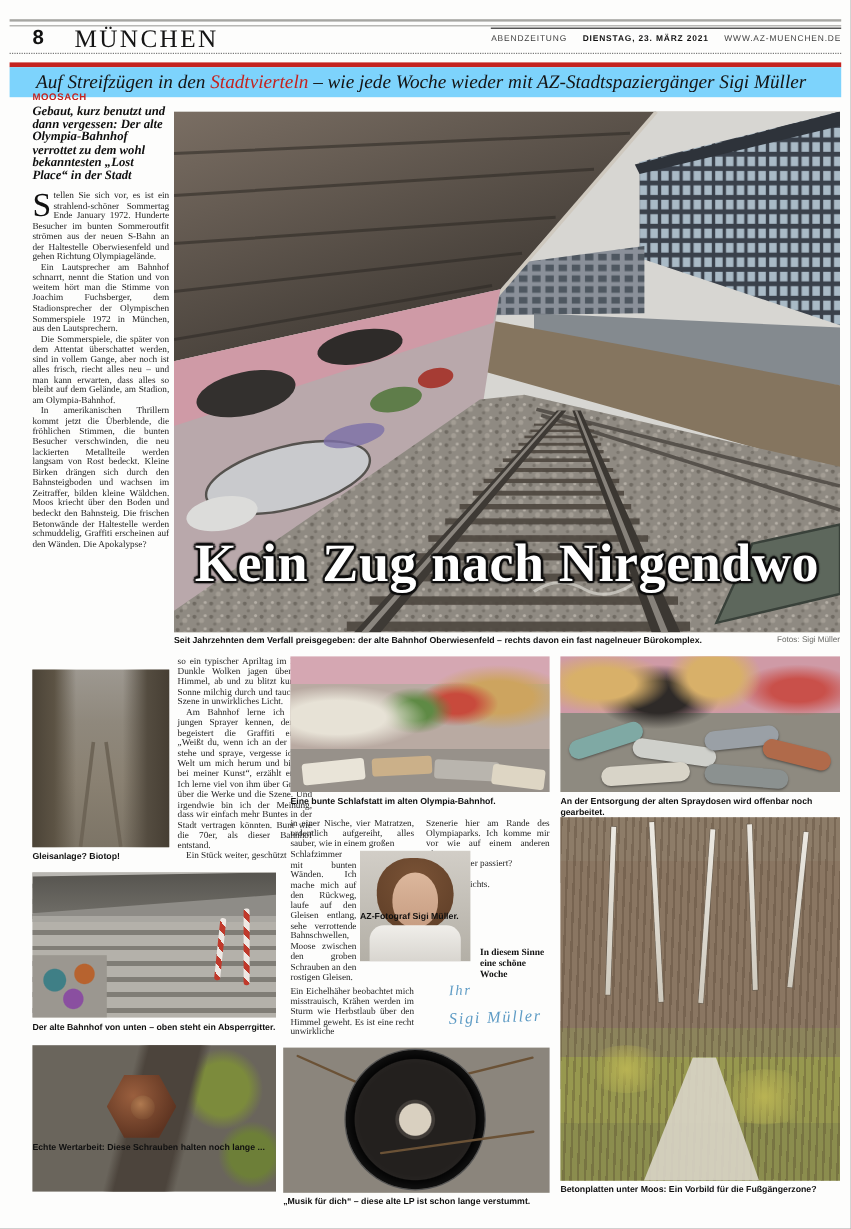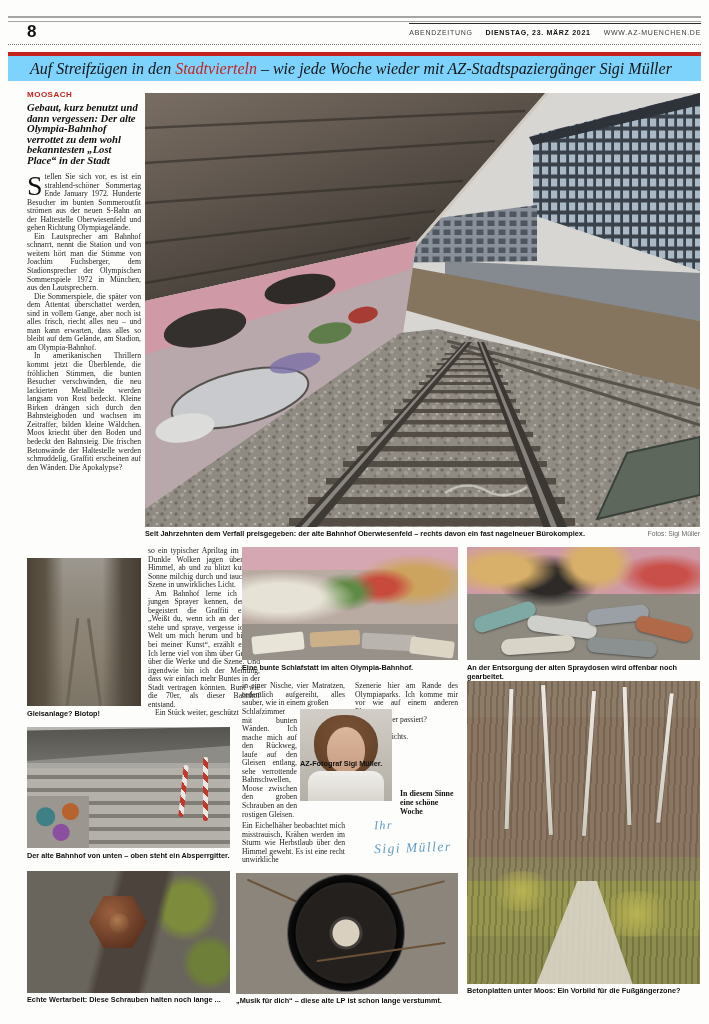--- a/index.html
+++ b/index.html
@@ -117,32 +117,33 @@
   .shirt{position:absolute;left:8px;top:62px;width:76px;height:30px;border-radius:12px 12px 0 0;
         background:linear-gradient(180deg,#f0eeea,#d8d5cf);}
 </style>
 </head>
 <body>
 
 <div id="page">
 
   <div class="abs toprule"></div>
   <div class="abs hnum">8</div>
+  <div class="abs hsection">MÜNCHEN</div>
   <div class="abs hmeta">
     <span>ABENDZEITUNG</span>
     <span class="bold">DIENSTAG, 23. MÄRZ 2021</span>
     <span>WWW.AZ-MUENCHEN.DE</span>
   </div>
   <div class="abs dotrule"></div>
   <div class="abs redbar"></div>
   <div class="abs banner">
     <div class="banner-text"><span>Auf Streifzügen in den </span><span class="red">Stadtvierteln</span><span> – wie jede Woche wieder mit AZ-Stadtspaziergänger Sigi Müller</span></div>
   </div>
 
-  <div class="abs" style="left:27px;top:90px;width:114px;">
+  <div class="abs" style="left:27px;top:76px;width:114px;">
     <div class="kicker">MOOSACH</div>
     <div class="lede">Gebaut, kurz benutzt und dann vergessen: Der alte Olympia-Bahnhof verrottet zu dem wohl bekanntesten „Lost Place“ in der Stadt</div>
     <div class="bodytext">
       <p><span class="dropcap">S</span><span>tellen Sie sich vor, es ist ein strahlend-schöner Sommertag Ende January 1972. Hunderte Besucher im bunten Sommeroutfit strömen aus der neuen S-Bahn an der Haltestelle Oberwiesenfeld und gehen Richtung Olympiagelände.</span></p>
       <p class="ind">Ein Lautsprecher am Bahnhof schnarrt, nennt die Station und von weitem hört man die Stimme von Joachim Fuchsberger, dem Stadionsprecher der Olympischen Sommerspiele 1972 in München, aus den Lautsprechern.</p>
       <p class="ind">Die Sommerspiele, die später von dem Attentat überschattet werden, sind in vollem Gange, aber noch ist alles frisch, riecht alles neu – und man kann erwarten, dass alles so bleibt auf dem Gelände, am Stadion, am Olympia-Bahnhof.</p>
       <p class="ind">In amerikanischen Thrillern kommt jetzt die Überblende, die fröhlichen Stimmen, die bunten Besucher verschwinden, die neu lackierten Metallteile werden langsam von Rost bedeckt. Kleine Birken drängen sich durch den Bahnsteigboden und wachsen im Zeitraffer, bilden kleine Wäldchen. Moos kriecht über den Boden und bedeckt den Bahnsteig. Die frischen Betonwände der Haltestelle werden schmuddelig, Graffiti erscheinen auf den Wänden. Die Apokalypse?</p>
     </div>
   </div>
 
@@ -218,20 +219,21 @@
       </g>
       <g>
         <polygon points="150,434 172,434 327,249 319,249" fill="#3e3a35"></polygon>
         <polygon points="398,434 422,434 339,249 332,249" fill="#3b3732"></polygon>
         <polygon points="156,434 162,434 323,249 321,249" fill="#8a857e"></polygon>
         <polygon points="406,434 412,434 336,249 334,249" fill="#87827b"></polygon>
       </g>
       <polygon points="482,360 555,344 555,402 452,426" fill="#5d675c" stroke="#39413a" stroke-width="2"></polygon>
       <path d="M300,400 q20,-14 42,-2 q18,10 40,-4" stroke="#e4e2dc" stroke-width="2.5" fill="none" opacity=".6"></path>
     </svg>
+    <div class="headline">Kein Zug nach Nirgendwo</div>
   </div>
 
   <div class="abs caprow">
     <div class="cap" style="max-width:460px;">Seit Jahrzehnten dem Verfall preisgegeben: der alte Bahnhof Oberwiesenfeld – rechts davon ein fast nagelneuer Bürokomplex.</div>
     <div class="credit">Fotos: Sigi Müller</div>
   </div>
 
   <div class="abs bodytext" style="left:148px;top:547px;width:112px;">
     <p>so ein typischer Apriltag im März. Dunkle Wolken jagen über den Himmel, ab und zu blitzt kurz die Sonne milchig durch und taucht die Szene in unwirkliches Licht.</p>
     <p class="ind">Am Bahnhof lerne ich einen jungen Sprayer kennen, der mir begeistert die Graffiti erklärt. „Weißt du, wenn ich an der Wand stehe und spraye, vergesse ich die Welt um mich herum und bin nur bei meiner Kunst“, erzählt er mir. Ich lerne viel von ihm über Graffiti, über die Werke und die Szene. Und irgendwie bin ich der Meinung, dass wir einfach mehr Buntes in der Stadt vertragen könnten. Bunt wie die 70er, als dieser Bahnhof entstand.</p>
@@ -249,21 +251,21 @@
     <div class="graf"></div>
     <div class="pole" style="right:22px;top:30px;height:64px;"></div>
     <div class="pole" style="right:44px;top:38px;height:52px;transform:rotate(6deg);"></div>
   </div>
   <div class="abs cap" style="left:27px;top:852px;width:203px;">Der alte Bahnhof von unten – oben steht ein Absperrgitter.</div>
 
   <div class="photo ph-bolt speckle" style="left:27px;top:871px;width:203px;height:122px;">
     <div class="bolt-head"></div>
     <div class="bolt-core"></div>
   </div>
-  <div class="abs cap" style="left:27px;top:996px;width:203px;">Echte Wertarbeit: Diese Schrauben halten noch lange ...</div>
+  <div class="abs cap" style="left:27px;top:952px;width:203px;">Echte Wertarbeit: Diese Schrauben halten noch lange ...</div>
 
   <div class="photo ph-bedroom" style="left:242px;top:547px;width:216px;height:113px;">
     <div class="mat" style="left:10px;bottom:8px;width:52px;height:18px;background:#e9e4d8;transform:rotate(-6deg);"></div>
     <div class="mat" style="left:68px;bottom:14px;width:50px;height:15px;background:#cbb089;transform:rotate(-3deg);"></div>
     <div class="mat" style="left:120px;bottom:10px;width:54px;height:16px;background:#b9b5ae;transform:rotate(3deg);"></div>
     <div class="mat" style="left:168px;bottom:4px;width:44px;height:17px;background:#ded6c4;transform:rotate(7deg);"></div>
   </div>
   <div class="abs cap" style="left:242px;top:664px;width:216px;">Eine bunte Schlafstatt im alten Olympia-Bahnhof.</div>
 
   <div class="abs bodytext" style="left:242px;top:682px;width:103px;">

